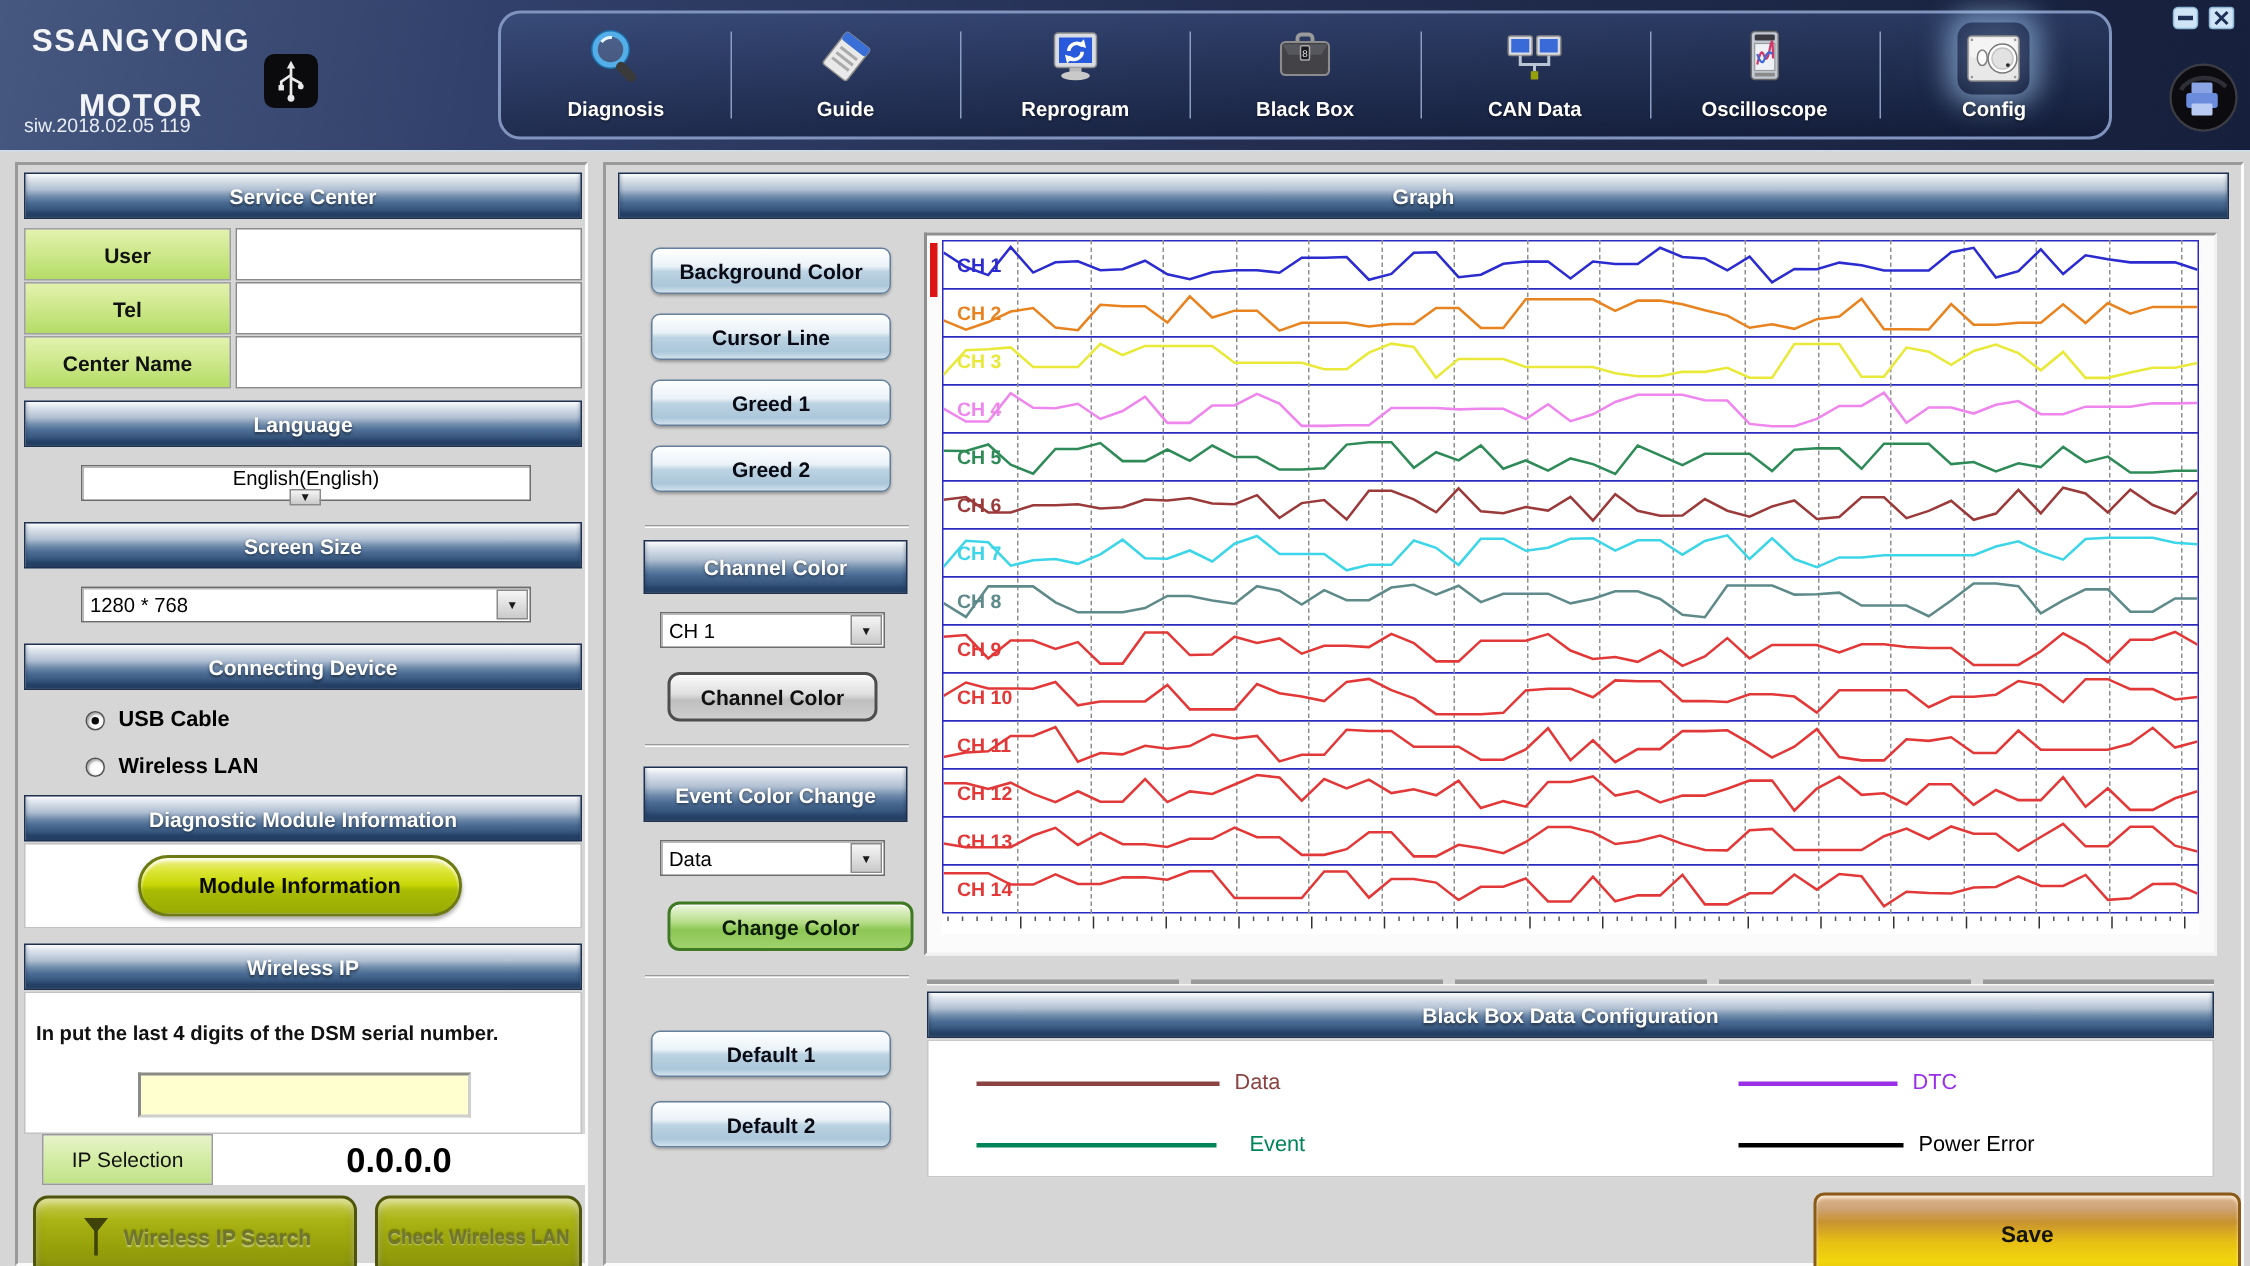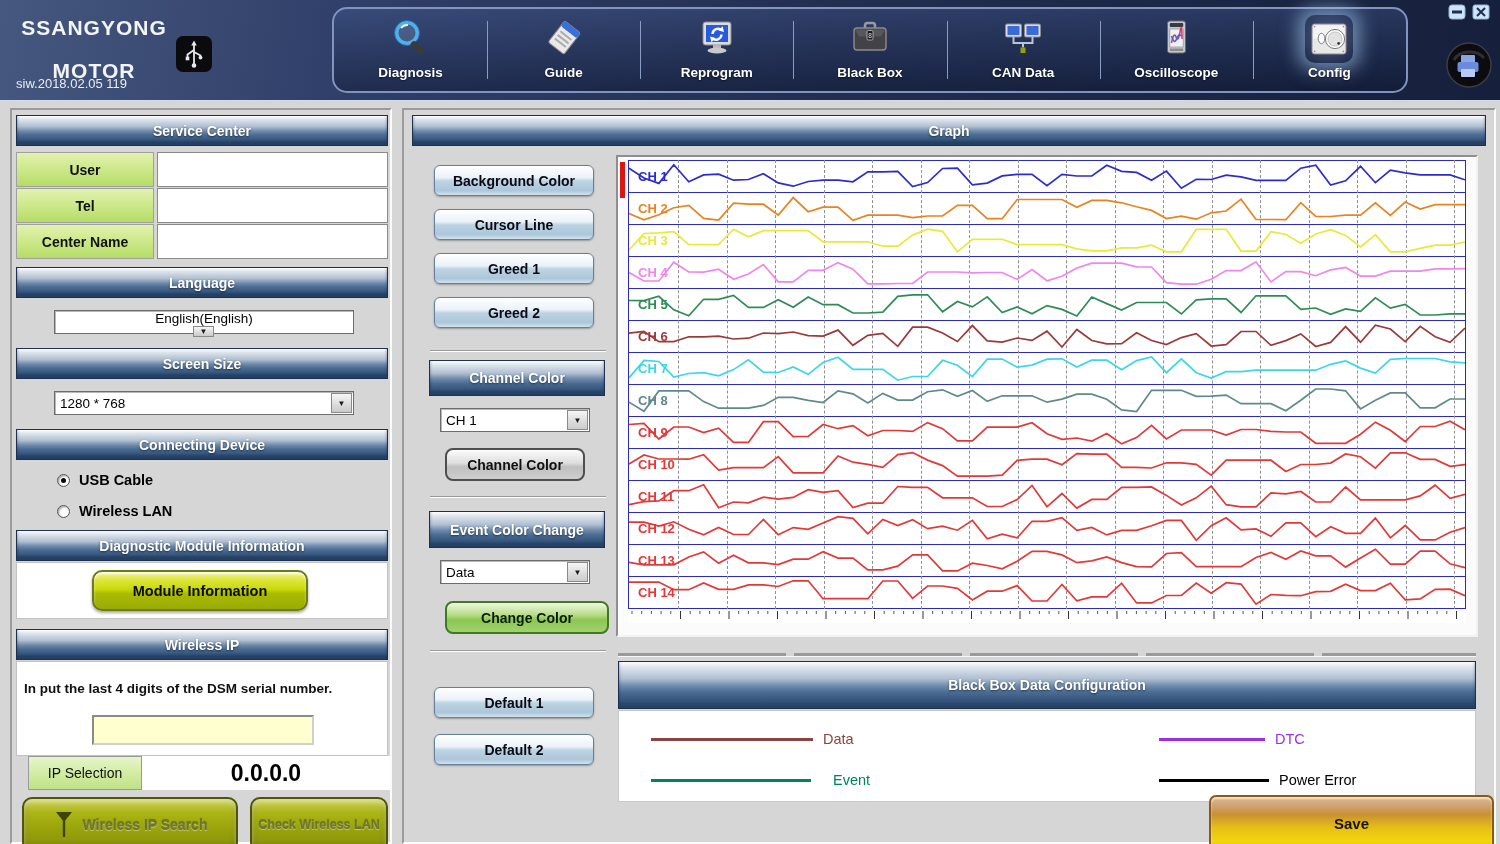--- a/index.html
+++ b/index.html
@@ -61,21 +61,21 @@
 
   .radio-row { position:absolute; display:flex; align-items:center; gap:9px; cursor:pointer; }
   .radio { width:13px; height:13px; border-radius:50%; background:#fff; border:1px solid #555;
     box-shadow:inset 1px 1px 2px #9a9a9a; position:relative; }
   .radio.sel::after { content:""; position:absolute; inset:3px; border-radius:50%; background:#0a0a0a; }
   .radio-label { font-weight:bold; font-size:14.5px; color:#000; }
 
   .whitebox { position:absolute; left:4px; width:372px; background:#fff; border:1px solid #c2c2c2; }
 
   .btn-module { position:absolute; left:80px; width:216px; height:41px; border:2px solid #6d7a16;
-    border-radius:10px; font-weight:bold; font-size:14.5px; color:#0a0a00;
+    border-radius:20px; font-weight:bold; font-size:14.5px; color:#0a0a00;
     background:linear-gradient(180deg,#f0f29e 0%,#dde63a 22%,#c8d706 48%,#a9bb03 58%,#9aab05 100%);
     box-shadow:inset 0 2px 2px rgba(255,255,255,.8), 0 2px 3px rgba(0,0,0,.35); cursor:pointer; }
 
   .instruction { position:absolute; left:12px; font-weight:bold; font-size:13.5px; color:#111; }
   .serial-input { position:absolute; left:80px; width:222px; height:30px; background:#ffffcf;
     border:2px solid #8a8a8a; border-right-color:#cfcfcf; border-bottom-color:#cfcfcf; font-size:15px; padding:0 6px; }
 
   .iprow { position:absolute; left:16px; width:362px; height:34px; display:flex; background:#fff; }
   .ipsel { width:114px; border:1px solid #9a9a9a; display:flex; align-items:center; justify-content:center;
     font-size:14px; color:#111;
@@ -116,21 +116,21 @@
   .ch-label { position:absolute; left:9px; top:8px; font-weight:bold; font-size:13px; z-index:3; }
   .gridlayer { position:absolute; inset:0; z-index:1; }
   .gridline { position:absolute; top:0; bottom:0; width:0; border-left:1px dashed #8f8f8f; }
   .tickrow { display:block; margin-top:1px; }
 
   .splitter { position:absolute; left:214px; top:543px; width:858px; height:3px;
     background:repeating-linear-gradient(90deg,#9a9a9a 0 168px, transparent 168px 176px);
     box-shadow:0 1px 0 rgba(255,255,255,.8); }
 
   .bb-panel { position:absolute; left:214px; top:551px; width:858px; }
-  .bb-hdr { position:relative; height:48px; }
+  .bb-hdr { position:relative; height:31px; }
   .bb-body { position:relative; margin-top:1px; height:92px; background:#fff; border:1px solid #c8c8c8; }
   .bb-item { position:absolute; display:flex; align-items:center; }
   .bb-line { height:3px; }
   .bb-lab { font-size:14.5px; margin-left:10px; }
 
   .btn-save { position:absolute; right:0px; top:685px; width:285px; height:56px;
     border:2px solid #8a5a16; border-radius:7px; font-weight:bold; font-size:15px; color:#141400;
     background:linear-gradient(180deg,#dcb690 0%,#cfa478 16%,#c89230 34%,#e7c014 60%,#f2d60c 85%,#e2c00a 100%);
     box-shadow:inset 0 2px 2px rgba(255,240,220,.8); cursor:pointer; }
 

